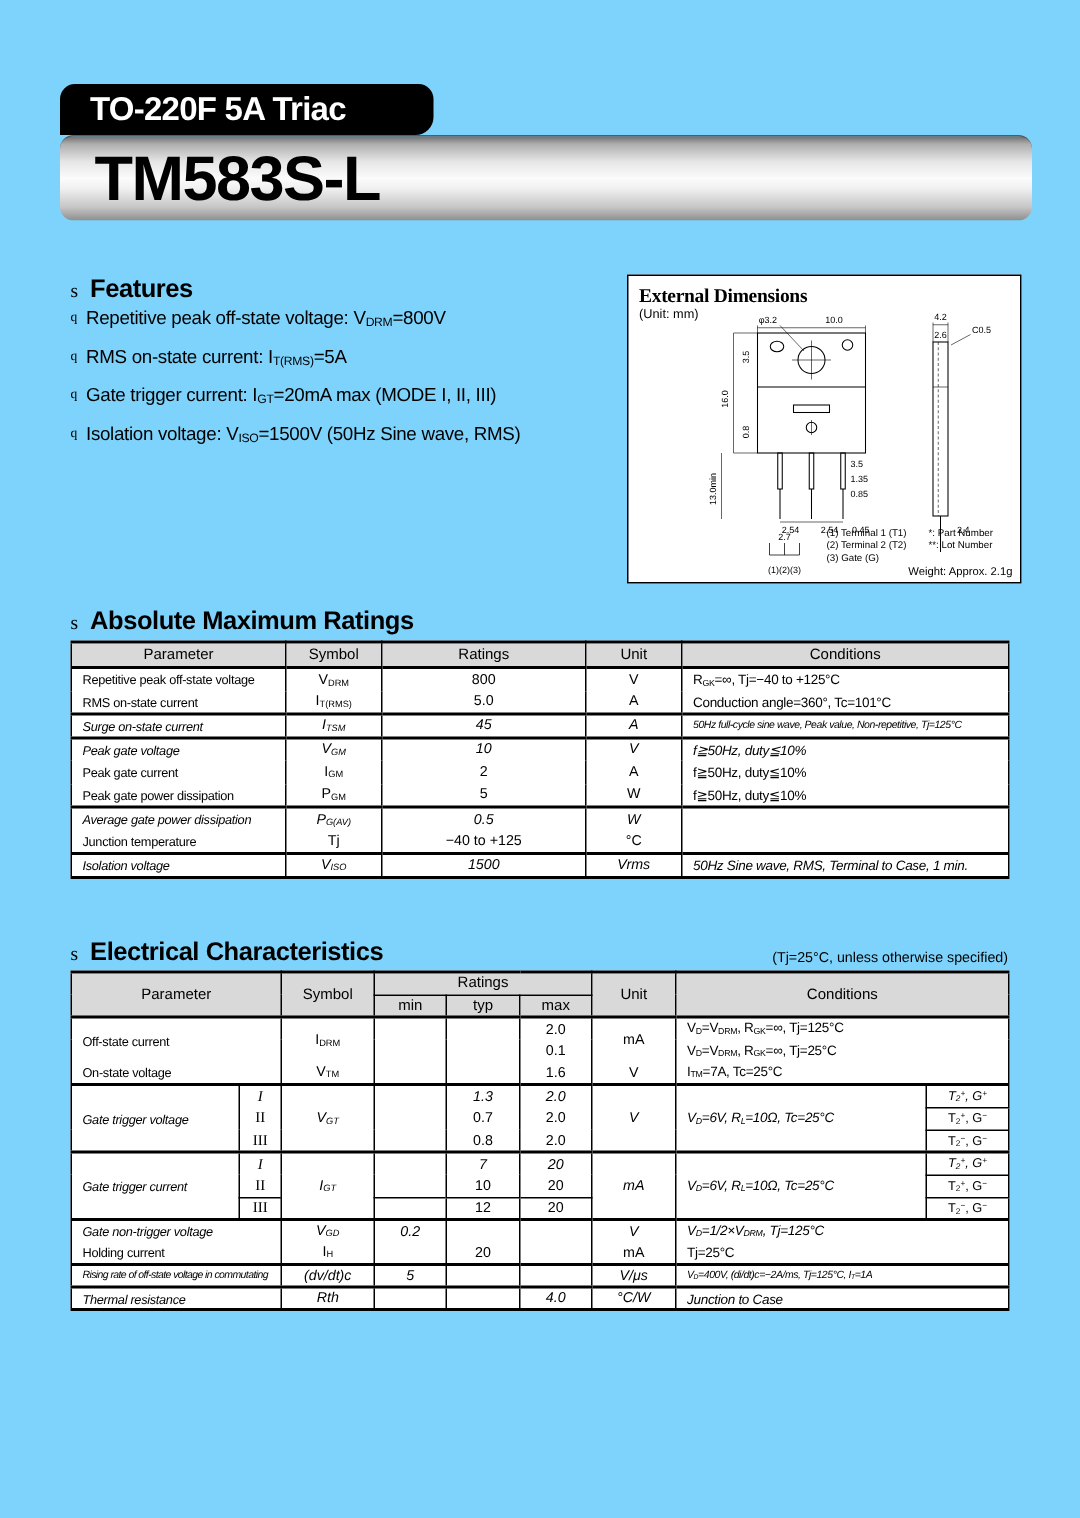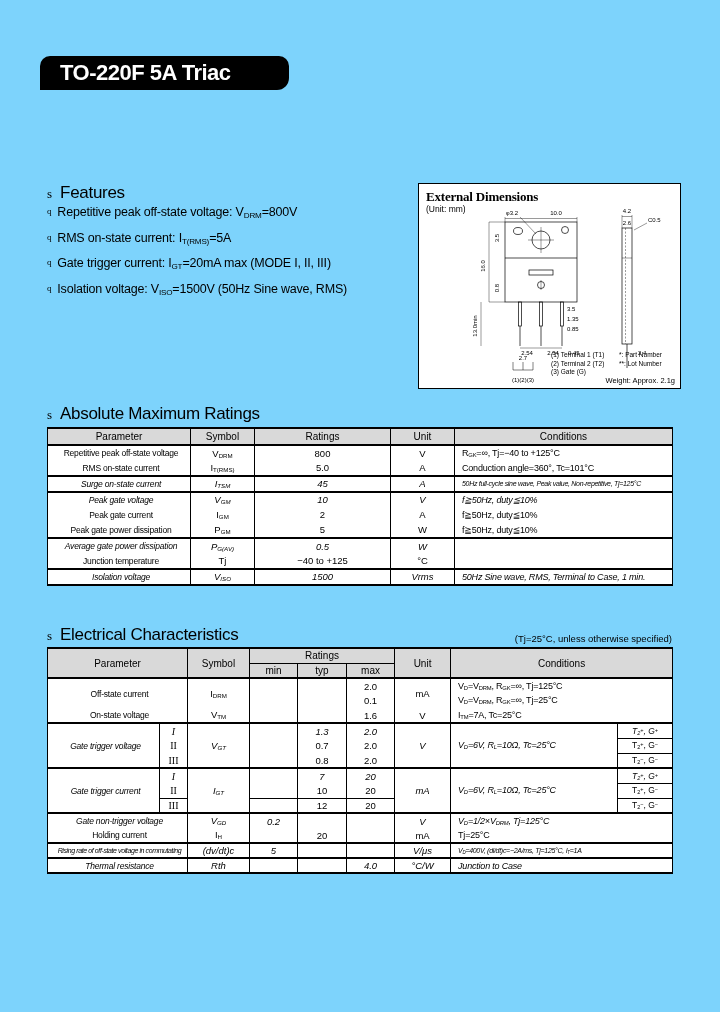--- a/index.html
+++ b/index.html
@@ -11,21 +11,21 @@
     background: #000; border-radius: 10px 10px 12px 0; color: #fff;
     font-size: 22px; font-weight: bold; line-height: 34px; padding-left: 20px; letter-spacing: -0.5px; }
   .title-bar { position: absolute; left: 40px; top: 90px; width: 648px; height: 57px; border-radius: 9px;
     background: linear-gradient(180deg,#6f6f6f 0%,#aeaeae 9%,#e6e6e6 30%,#fbfbfb 50%,#f0f0f0 62%,#c6c6c6 84%,#8e8e8e 100%);
     border-top: 1px solid #5a5a5a; }
   .part-number { font-size: 42px; font-weight: bold; line-height: 55px; padding-left: 23px; letter-spacing: -1px; color: #000; }
 
   
   .section { position: absolute; display: flex; align-items: baseline; gap: 8px; }
   .marker { font-family: "Liberation Serif", serif; font-size: 13px; }
-  .section h2 { margin: 0; font-size: 17px; font-weight: normal; letter-spacing: -0.3px; }
+  .section h2 { margin: 0; font-size: 17px; font-weight: bold; letter-spacing: -0.3px; }
   .ec-note { position: absolute; right: 48px; top: 633px; font-size: 9.5px; }
 
   
   .features-list { position: absolute; left: 47px; top: 201px; width: 365px; }
   .feat { display: flex; gap: 6px; font-size: 12.5px; line-height: 22px; letter-spacing: -0.2px; }
   .bullet { font-family: "Liberation Serif", serif; font-size: 9px; line-height: 20px; }
 
   sub { font-size: 65%; vertical-align: -0.2em; }
   sup { font-size: 65%; vertical-align: 0.45em; }
 
@@ -44,37 +44,40 @@
     border-top: 2px solid #000; border-bottom: 2px solid #000; }
   .amr-table { position: absolute; left: 47px; top: 427px; width: 625px; }
   .ec-table  { position: absolute; left: 47px; top: 647px; width: 625px; }
   th, td { border-left: 1px solid #000; border-right: 1px solid #000;
     font-weight: normal; white-space: nowrap; overflow: hidden; padding: 0 3px; }
   thead th { background: #d9d9d9; font-size: 10px; text-align: center; height: 17px; border-bottom: 2px solid #000; }
   .ec-table thead th { height: 15px; }
   .ec-table thead th.ratings { border-bottom: 1px solid #000; }
   tbody td { height: 15px; font-size: 9.5px; }
   .amr-table tbody td { height: 15.5px; }
-  td.param { text-align: center; padding-left: 7px; font-size: 8.5px; letter-spacing: -0.2px; }
+  td.param { text-align: left; padding-left: 7px; font-size: 8.5px; letter-spacing: -0.2px; }
   td.cond  { text-align: left; padding-left: 7px; font-size: 9px; letter-spacing: -0.2px; }
   td.c, td.sym { text-align: center; }
   td.sym { font-size: 9.5px; }
   td.mode { text-align: center; font-family: "Liberation Serif", serif; font-size: 10px; }
   td.mcond { text-align: center; font-size: 8.5px; }
   td.xs { font-size: 7px; letter-spacing: -0.4px; }
   td.smc { font-size: 7px; letter-spacing: -0.3px; }
   tr.g > td { border-top: 2px solid #000; font-style: italic; }
   td.bt1 { border-top: 1px solid #000; }
 </style>
 </head>
 <body>
 
 <div class="page">
 
   <div class="pkg-tab">TO-220F 5A Triac</div>
+  <div class="title-bar">
+    <div class="part-number">TM583S-L</div>
+  </div>
 
   <div class="section" style="left:47px; top:183px;">
     <span class="marker">s</span>
     <h2>Features</h2>
   </div>
   <div class="features-list">
     <div class="feat">
       <span class="bullet">q</span>
       <span>Repetitive peak off-state voltage: V<sub>DRM</sub>=800V</span>
     </div>

